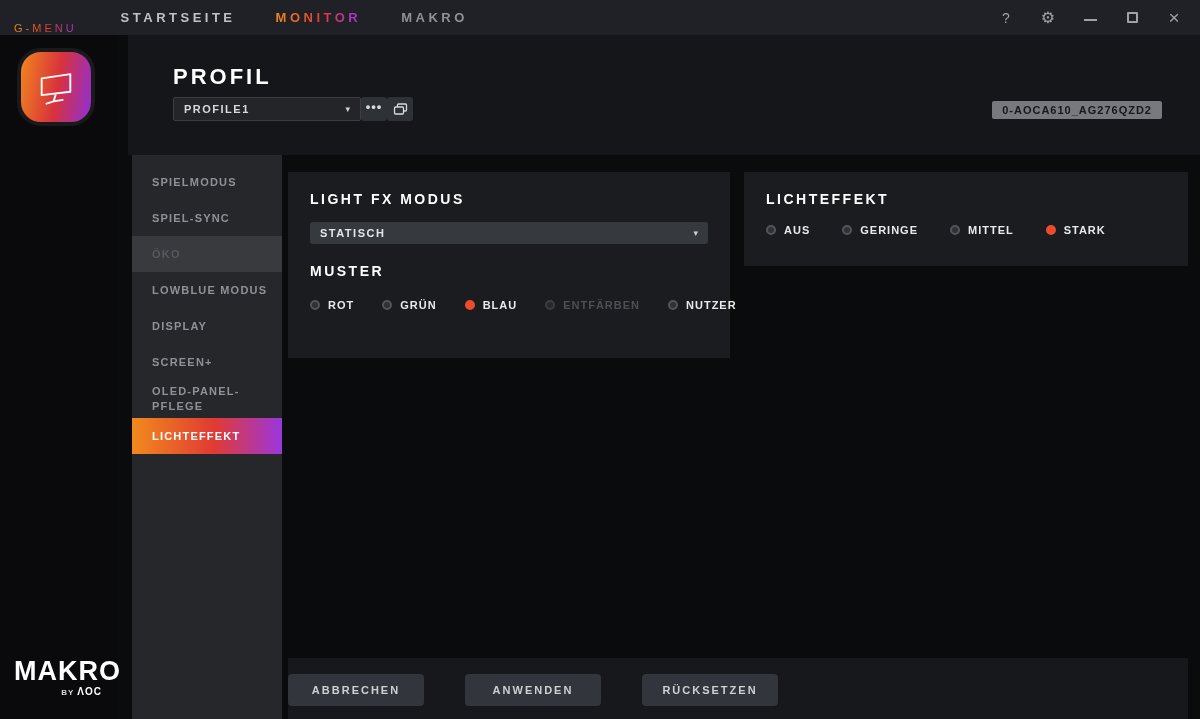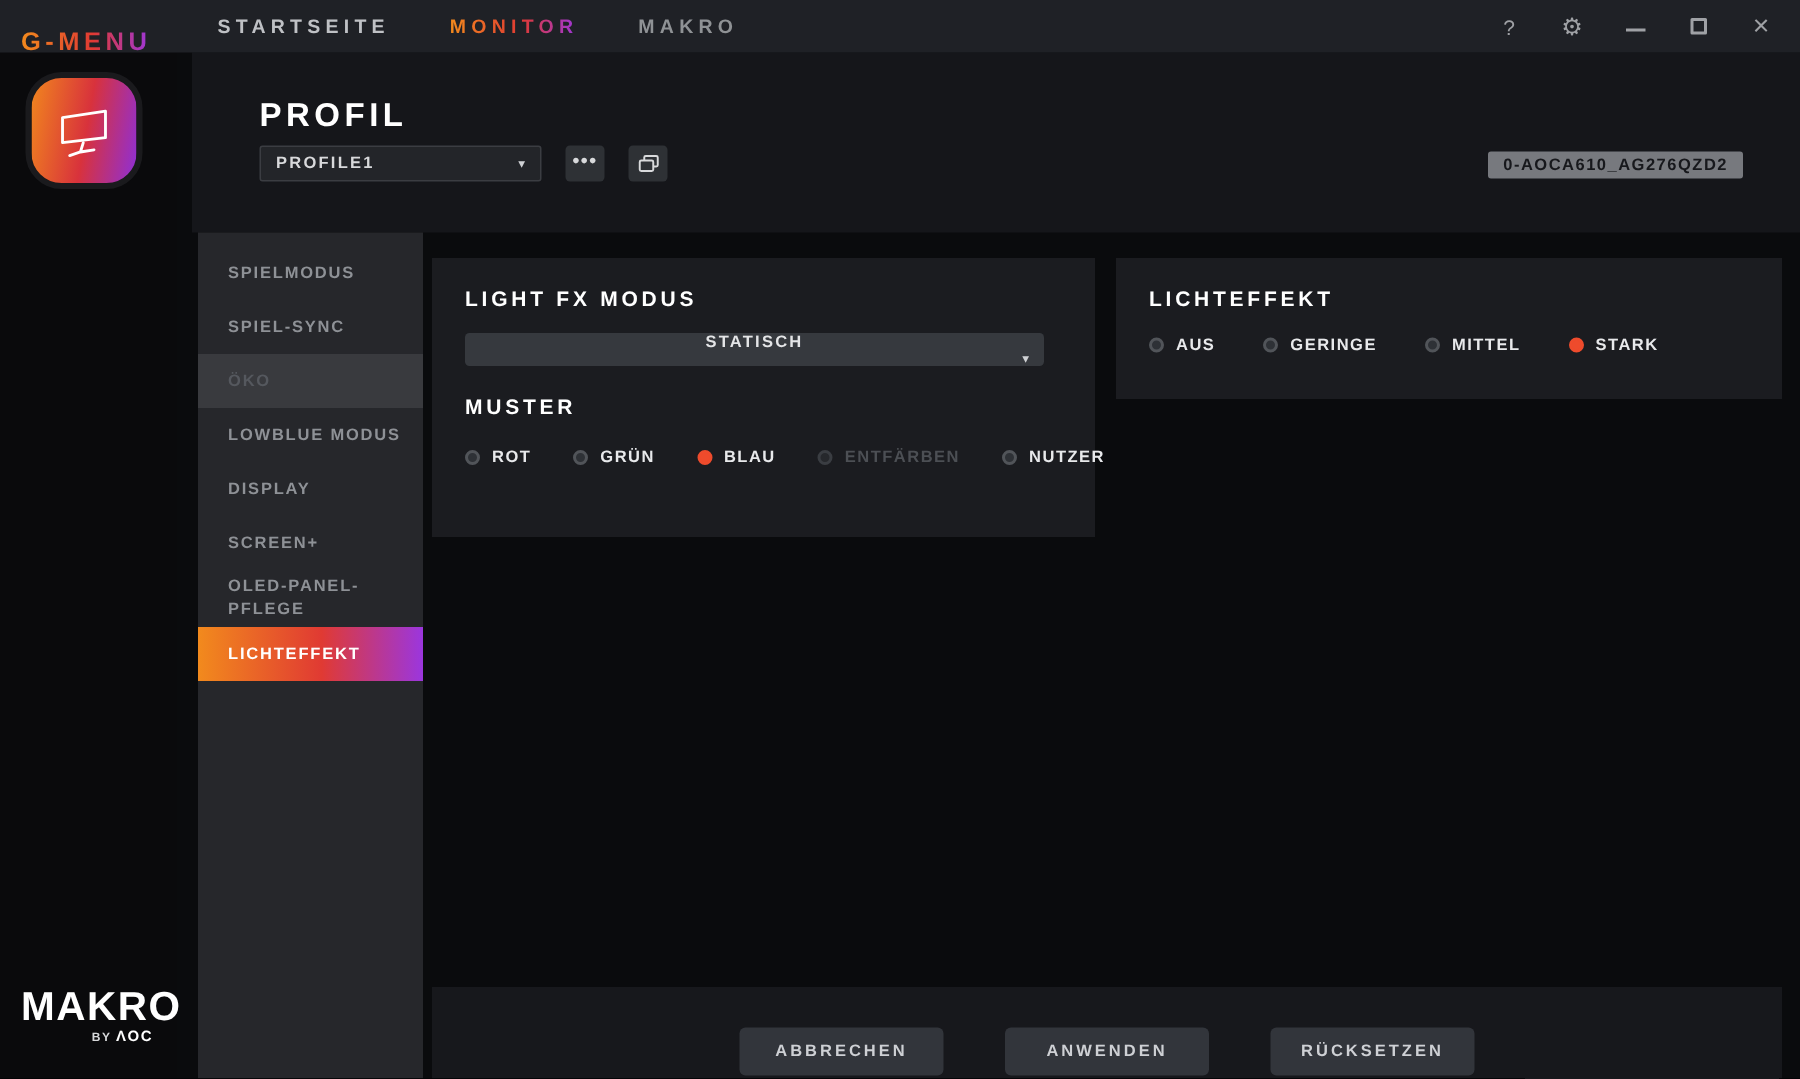--- a/index.html
+++ b/index.html
@@ -10,21 +10,21 @@
     --footer:#17181c;
   }
   *{box-sizing:border-box; margin:0; padding:0;}
   html,body{width:1200px; height:719px; overflow:hidden; background:#000;}
   body{font-family:"Liberation Sans", sans-serif; -webkit-font-smoothing:antialiased;}
   .stage{position:relative; width:1200px; height:719px; background:var(--main); overflow:hidden;}
 
   
   .topbar{position:absolute; left:0; top:0; width:1200px; height:35px; background:var(--topbar);
           display:flex; align-items:center; z-index:6;}
-  .brand{margin-left:14px; font-size:17px; font-weight:bold; letter-spacing:3px;
+  .brand{margin-left:14px; font-size:11px; font-weight:normal; letter-spacing:3px;
          background:linear-gradient(90deg,var(--grad-a),var(--grad-b) 55%,var(--grad-c));
          -webkit-background-clip:text; background-clip:text; color:transparent;margin-top:20px;}
   .navitems{display:flex; margin-left:44px; gap:40px;}
   .navitem{font-size:13px; font-weight:bold; letter-spacing:3.5px; color:#bfc1c5; cursor:default;}
   .navitem.active{background:linear-gradient(90deg,var(--grad-a),var(--grad-b) 55%,var(--grad-c));
          -webkit-background-clip:text; background-clip:text; color:transparent;}
   .navitem.dim{color:#8f9295;}
   .wincontrols{margin-left:auto; margin-right:18px; display:flex; align-items:center; gap:26px; color:#9fa1a5;}
   .wc{display:flex; align-items:center; justify-content:center; width:16px; height:16px; font-size:14px;}
   .wc-gear{font-size:16px;}
@@ -38,21 +38,21 @@
              background:linear-gradient(100deg,#f1861e,#d8323c 52%,#8e2fd8);
              border:4px solid #1a1a1d; display:flex; align-items:center; justify-content:center;}
   .agon{position:absolute; left:14px; bottom:22px; width:88px; text-align:right;}
   .agon .agon-word{font-size:27px; font-weight:bold; color:#fff; letter-spacing:1px; line-height:26px;}
   .agon .agon-sub{font-size:10px; font-weight:bold; color:#fff; letter-spacing:1px; margin-top:2px;}
   .agon .agon-sub .by{font-size:8px; color:#d7d8da; font-weight:bold; margin-right:3px;}
 
   
   .header{position:absolute; left:128px; top:35px; width:1082px; height:120px; background:var(--header); z-index:3;}
   .page-title{position:absolute; left:45px; top:29px; font-size:22px; font-weight:bold; letter-spacing:3px; color:#fff;}
-  .profile-row{position:absolute; left:45px; top:62px; display:flex; gap:16px; align-items:center;}
+  .profile-row{position:absolute; left:45px; top:62px; display:flex; gap:0; align-items:center;}
   .profile-dd{width:188px; height:24px; background:#232529; border:1px solid #3b3d42; border-radius:2px;
               display:flex; align-items:center; padding:0 10px; cursor:pointer;}
   .profile-dd .ddlabel{font-size:11px; font-weight:bold; letter-spacing:1.5px; color:#d8d9db;}
   .caret{margin-left:auto; font-size:9px; color:#cfd1d4;}
   .sq-btn{width:26px; height:24px; background:#2e3135; border-radius:3px; display:flex; align-items:center;
           justify-content:center; color:#d8d9db; cursor:pointer;}
   .sq-btn .dots{font-size:13px; font-weight:bold; letter-spacing:1px; line-height:10px; margin-top:-4px;}
   .device-badge{position:absolute; right:48px; top:66px; background:#77797e; color:#17181c;
                 font-size:11px; font-weight:bold; letter-spacing:1px; padding:3px 10px; border-radius:2px;}
 
@@ -62,36 +62,36 @@
   .side-item{min-height:36px; display:flex; align-items:center; padding:4px 10px 4px 20px;
              font-size:11px; font-weight:bold; letter-spacing:1.2px; color:#8e9196; line-height:15px; cursor:pointer;}
   .side-item.pressed{background:#393a3e; color:#55585e;}
   .side-item.active{background:linear-gradient(90deg,var(--grad-a),var(--grad-b) 55%,var(--grad-c)); color:#fff;}
 
   
   .panel{position:absolute; background:var(--panel);}
   .panel-lightfx{left:288px; top:172px; width:442px; height:186px;}
   .panel-licht{left:744px; top:172px; width:444px; height:94px;}
   .panel-h{font-size:14px; font-weight:bold; letter-spacing:2.5px; color:#fff; margin:19px 0 0 22px;}
-  .big-dd{margin:15px 34px 0 22px; height:22px; background:#36393e; border-radius:3px; display:flex;
-          align-items:center; padding:0 10px; cursor:pointer;flex-direction:column;}
+  .big-dd{margin:15px 22px 0 22px; height:22px; background:#36393e; border-radius:3px; display:flex;
+          align-items:center; padding:0 10px; cursor:pointer;}
   .big-dd .ddlabel{font-size:11px; font-weight:bold; letter-spacing:1.5px; color:#e4e5e7;}
   .radio-row{display:flex; align-items:center; margin:20px 0 0 22px; gap:28px;}
   .panel-licht .radio-row{gap:32px; margin-top:17px;}
   .radio{display:flex; align-items:center; gap:8px; cursor:pointer;}
   .radio .dot{width:10px; height:10px; border-radius:50%; background:#2e3136; border:2px solid #515459;}
   .radio .rlabel{font-size:11px; font-weight:bold; letter-spacing:1px; color:#e8e9eb;}
   .radio.selected .dot{background:var(--accent); border-color:var(--accent);}
   .radio.disabled{cursor:default;}
   .radio.disabled .dot{background:#26282c; border-color:#3a3d42;}
   .radio.disabled .rlabel{color:#4c4f54;}
 
   
   .footerbar{position:absolute; left:288px; top:658px; width:900px; height:61px; background:var(--footer);
-             display:flex; justify-content:center; align-items:flex-start; gap:41px; padding-top:27px;}
+             display:flex; justify-content:flex-start; align-items:flex-start; gap:41px; padding-top:16px;}
   .f-btn{width:136px; height:32px; background:#32353b; border-radius:4px; display:flex; align-items:center;
          justify-content:center; font-size:11px; font-weight:bold; letter-spacing:2px; color:#ced0d4; cursor:pointer;}
 </style>
 </head>
 <body>
 
 <div class="stage">
 
   <div class="topbar">
     <div class="brand">G-MENU</div>

